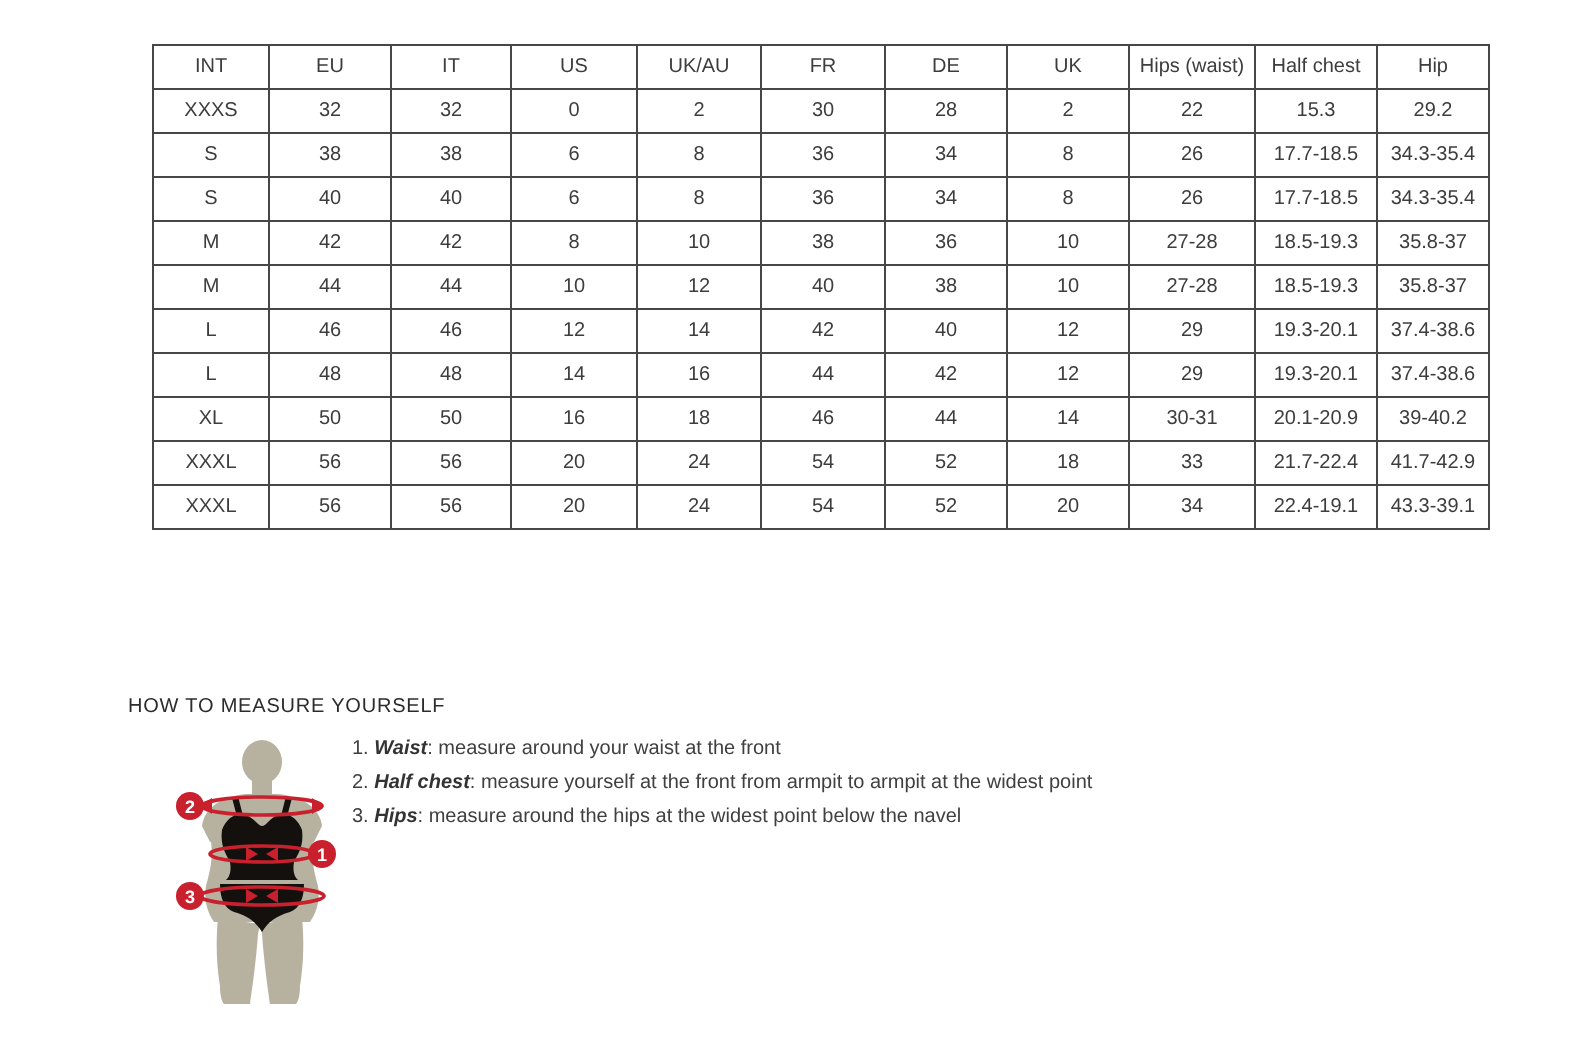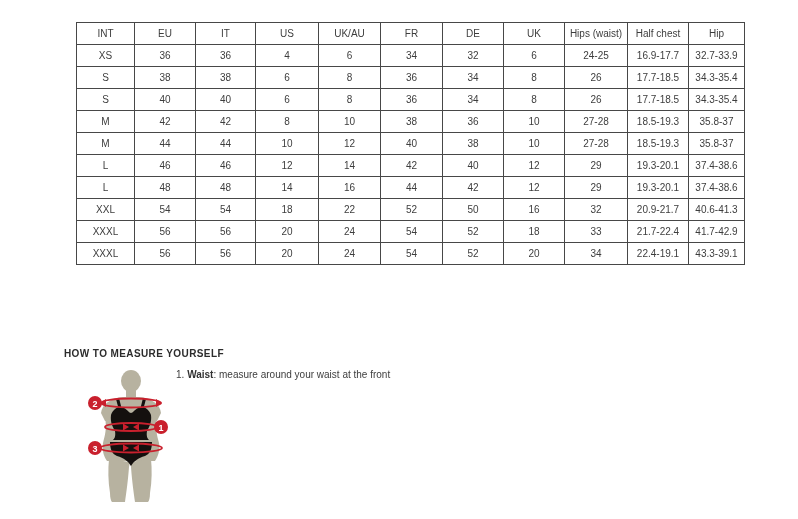--- a/index.html
+++ b/index.html
@@ -35,38 +35,38 @@
   col.c1 { width: 58px; }  col.c2 { width: 61px; }  col.c3 { width: 60px; }
   col.c4 { width: 63px; }  col.c5 { width: 62px; }  col.c6 { width: 62px; }
   col.c7 { width: 61px; }  col.c8 { width: 61px; }  col.c9 { width: 63px; }
   col.c10 { width: 61px; } col.c11 { width: 56px; }
 
   
   .measure-title {
     position: absolute;
     left: 64px; top: 348px;
     font-size: 10px;
-    font-weight: 700;
+    font-weight: 400;
     letter-spacing: 0.4px;
     color: #2c2c2c;
   }
   .figure-wrap {
     position: absolute;
     left: 83px; top: 369px;
     width: 94px; height: 135px;
   }
   .steps {
     position: absolute;
     left: 176px; top: 369px;
     font-size: 10px;
     line-height: 12px;
     color: #404040;
   }
   .step { margin-bottom: 5px; white-space: nowrap; }
-  .step-label { font-weight: 700; color: #333333; }
+  .step-label { font-weight: 700; color: #333333; font-style: italic; }
   .badge-text {
     font-size: 9px;
     font-weight: 700;
     fill: #ffffff;
     font-family: "Liberation Sans", sans-serif;
   }
 </style>
 </head>
 <body>
 
@@ -94,31 +94,31 @@
         <th>FR</th>
         <th>DE</th>
         <th>UK</th>
         <th>Hips (waist)</th>
         <th>Half chest</th>
         <th>Hip</th>
       </tr>
   </thead>
   <tbody>
       <tr>
-        <td>XS</td>
-        <td>36</td>
-        <td>36</td>
-        <td>4</td>
-        <td>6</td>
-        <td>34</td>
+        <td>XXXS</td>
         <td>32</td>
-        <td>6</td>
-        <td>24-25</td>
-        <td>16.9-17.7</td>
-        <td>32.7-33.9</td>
+        <td>32</td>
+        <td>0</td>
+        <td>2</td>
+        <td>30</td>
+        <td>28</td>
+        <td>2</td>
+        <td>22</td>
+        <td>15.3</td>
+        <td>29.2</td>
       </tr>
       <tr>
         <td>S</td>
         <td>38</td>
         <td>38</td>
         <td>6</td>
         <td>8</td>
         <td>36</td>
         <td>34</td>
         <td>8</td>
@@ -185,31 +185,31 @@
         <td>14</td>
         <td>16</td>
         <td>44</td>
         <td>42</td>
         <td>12</td>
         <td>29</td>
         <td>19.3-20.1</td>
         <td>37.4-38.6</td>
       </tr>
       <tr>
-        <td>XXL</td>
-        <td>54</td>
-        <td>54</td>
-        <td>18</td>
-        <td>22</td>
-        <td>52</td>
+        <td>XL</td>
+        <td>50</td>
         <td>50</td>
         <td>16</td>
-        <td>32</td>
-        <td>20.9-21.7</td>
-        <td>40.6-41.3</td>
+        <td>18</td>
+        <td>46</td>
+        <td>44</td>
+        <td>14</td>
+        <td>30-31</td>
+        <td>20.1-20.9</td>
+        <td>39-40.2</td>
       </tr>
       <tr>
         <td>XXXL</td>
         <td>56</td>
         <td>56</td>
         <td>20</td>
         <td>24</td>
         <td>54</td>
         <td>52</td>
         <td>18</td>
@@ -276,13 +276,15 @@
       <circle cx="78" cy="58" r="7" fill="#c9202d"></circle>
       <text class="badge-text" x="78" y="61.5" text-anchor="middle">1</text>
       <circle cx="12" cy="79" r="7" fill="#c9202d"></circle>
       <text class="badge-text" x="12" y="82.5" text-anchor="middle">3</text>
     </g>
   </svg>
 </div>
 
 <div class="steps">
     <div class="step"><span>1. </span><span class="step-label">Waist</span><span>: measure around your waist at the front</span></div>
+    <div class="step"><span>2. </span><span class="step-label">Half chest</span><span>: measure yourself at the front from armpit to armpit at the widest point</span></div>
+    <div class="step"><span>3. </span><span class="step-label">Hips</span><span>: measure around the hips at the widest point below the navel</span></div>
   </div>
 
 </body></html>

